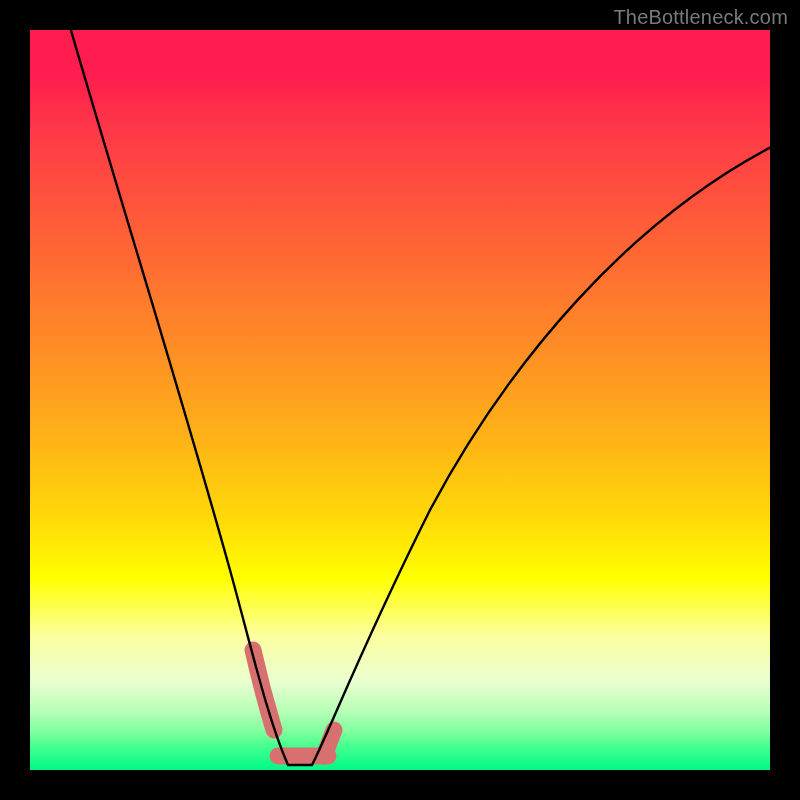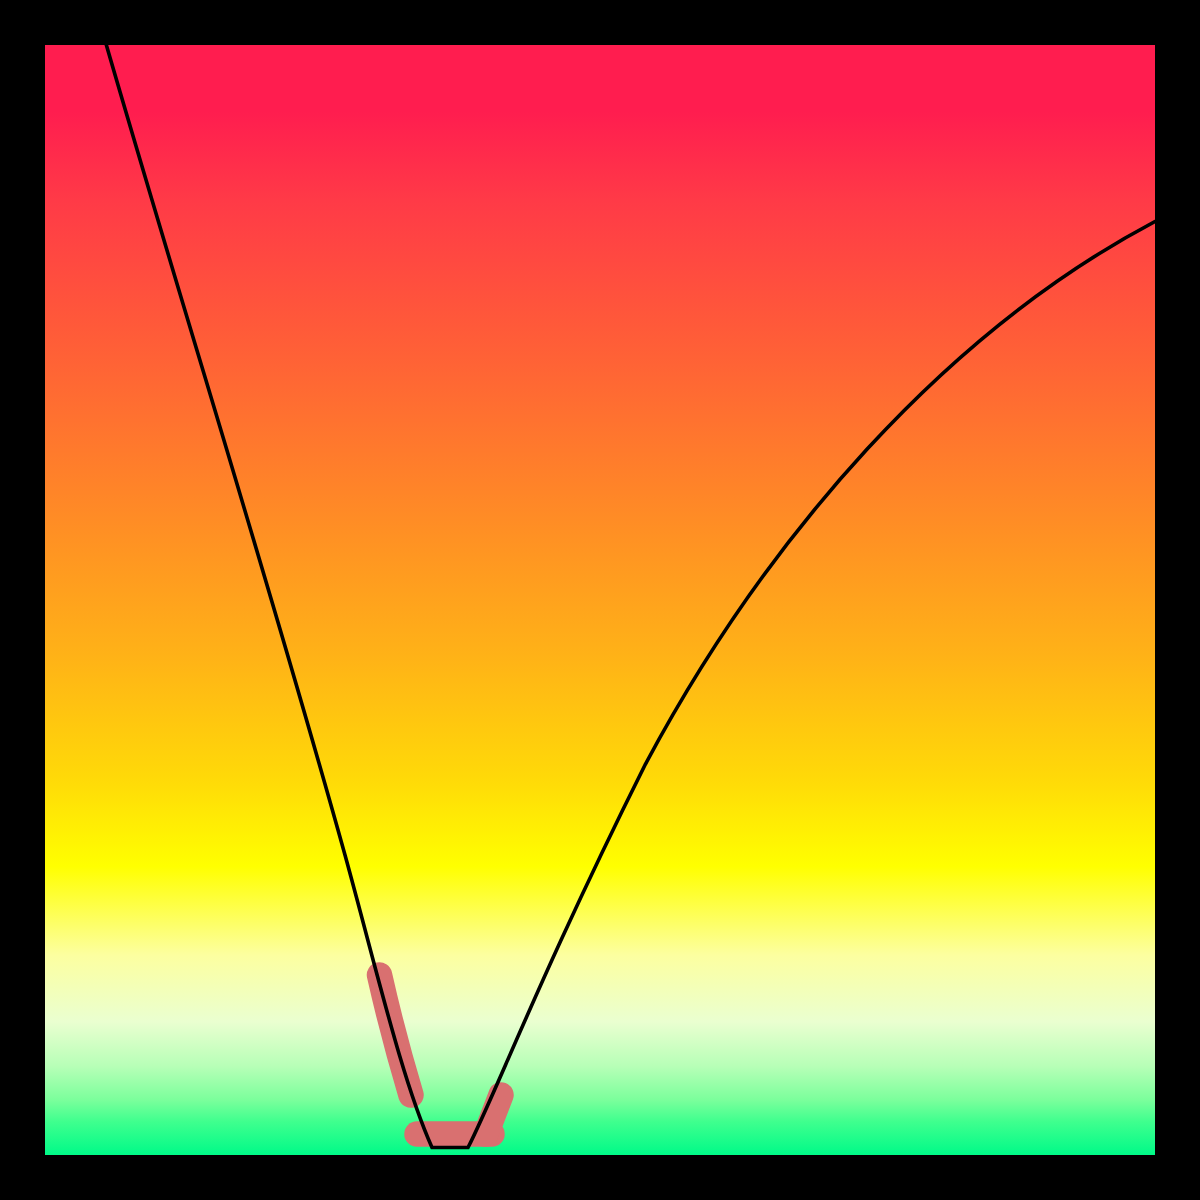--- a/index.html
+++ b/index.html
@@ -77,13 +77,14 @@
         <path d="M 294 726  L 304 700" fill="none" stroke="#d97070" stroke-width="17" stroke-linecap="round"></path>
       </g>
       <path d="M 38 -10
                C 90 170, 150 360, 200 540
                C 222 620, 238 690, 258 735
                L 282 735
                C 300 700, 330 620, 400 480
                C 480 330, 600 190, 745 115" fill="none" stroke="#000" stroke-width="2.4"></path>
     </svg>
   </div>
+  <div class="watermark">TheBottleneck.com</div>
 </div>
 
 </body></html>

